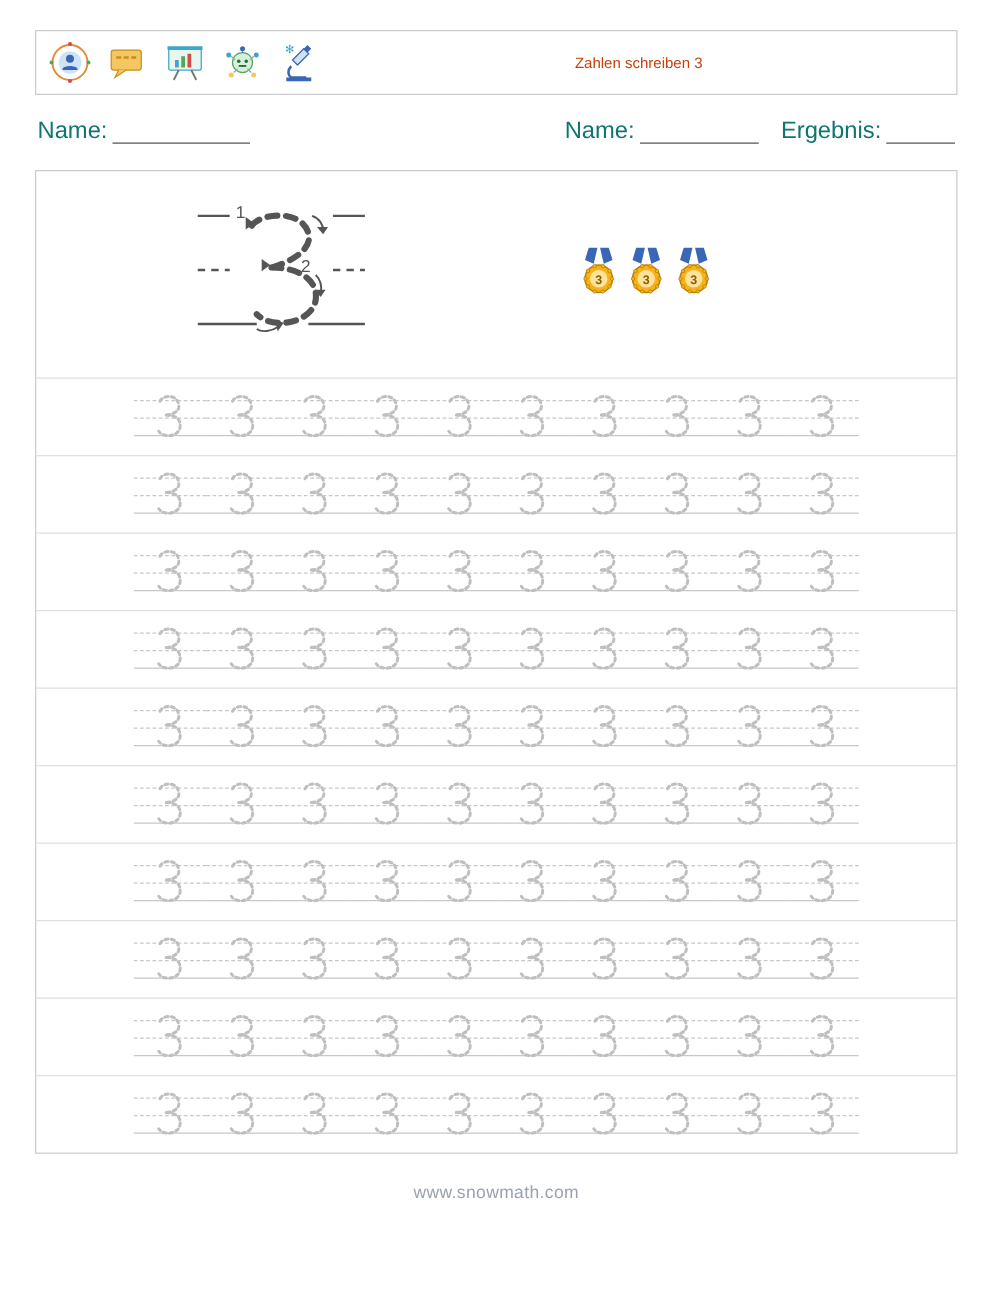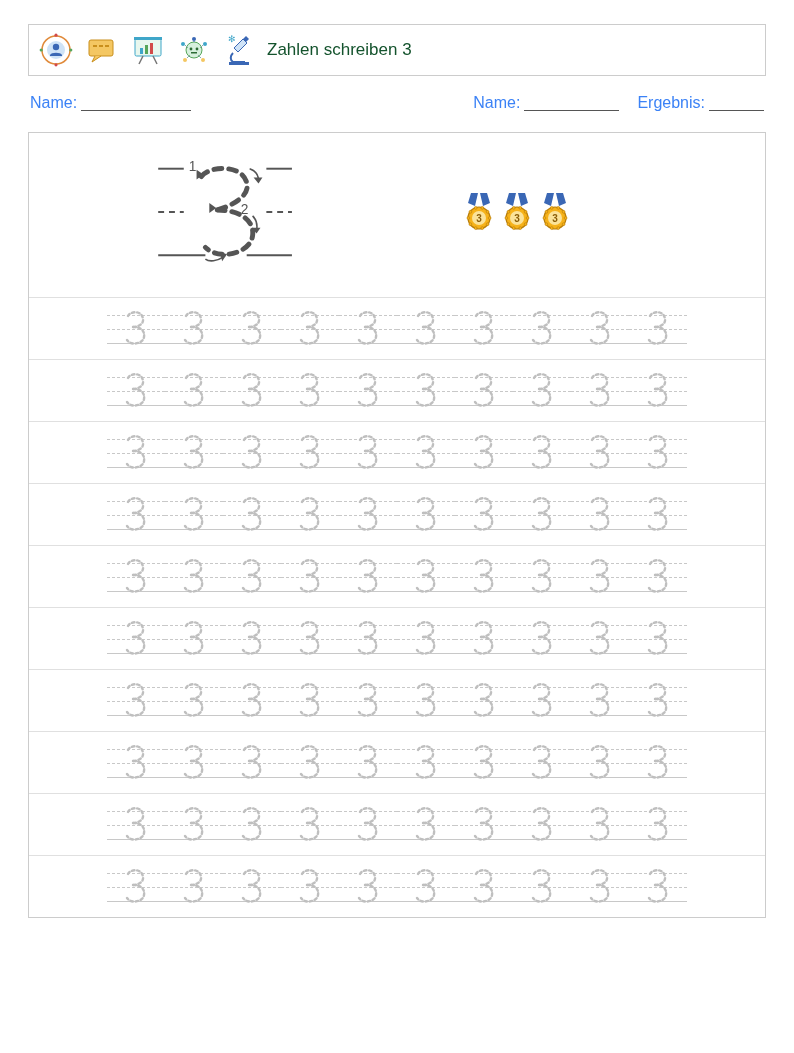--- a/index.html
+++ b/index.html
@@ -1,22 +1,22 @@
 <!DOCTYPE html>
 <html><head>
 <meta charset="utf-8">
 <style>
   *{box-sizing:border-box}
   body{margin:0;font-family:"Segoe UI",Arial,sans-serif;background:#fff;color:#333;width:794px}
   .page{padding:24px 28px 10px 28px}
   .topbar{border:1px solid #ccc;height:52px;display:flex;align-items:center;padding:0 10px;gap:10px;margin-bottom:18px}
   .icons{display:flex;gap:12px;align-items:center}
   .ico{width:34px;height:34px}
-  .title{flex:1;text-align:left;font-size:17px;color:#14532d}
-  .meta{display:flex;align-items:center;font-size:16px;color:#3b82f6;margin:6px 2px 20px 2px}
+  .title{flex:1;text-align:center;font-size:12px;color:#c2410c}
+  .meta{display:flex;align-items:center;font-size:19px;color:#0f766e;margin:6px 2px 20px 2px}
   .meta .filler{flex:1}
   .blank{border-bottom:1px solid #555;display:inline-block;height:1.05em;vertical-align:baseline}
   .sheet{border:1px solid #ccc}
   .demo{display:flex;padding:18px 40px 24px 120px;align-items:center}
   .demo-left{width:160px}
   .demo-right{flex:1;display:flex;justify-content:center;gap:8px}
   .medal{width:30px;height:38px}
   .rows{}
   .row{height:62px;border-top:1px solid #e0e0e0;position:relative;display:flex;align-items:center;justify-content:center;gap:4px}
   .cell{width:54px;height:46px;position:relative}
@@ -1094,13 +1094,14 @@
             <div class="guide base"></div>
             <div class="trace3"><svg viewBox="0 0 24 38" width="24" height="38">
                 <path d="M5 7c2-5 14-6 15 3 1 6-7 8-10 8" fill="none" stroke="#bfbfbf" stroke-width="2.4" stroke-linecap="round" stroke-dasharray="2.6 2.6"></path>
                 <path d="M10 18c8 0 12 4 11 10-1 7-13 9-17 3" fill="none" stroke="#bfbfbf" stroke-width="2.4" stroke-linecap="round" stroke-dasharray="2.6 2.6"></path>
               </svg></div>
           </div>
         </div>
       </div>
   </div>
 
+  <div class="footer">www.snowmath.com</div>
 </div>
 
 </body></html>

